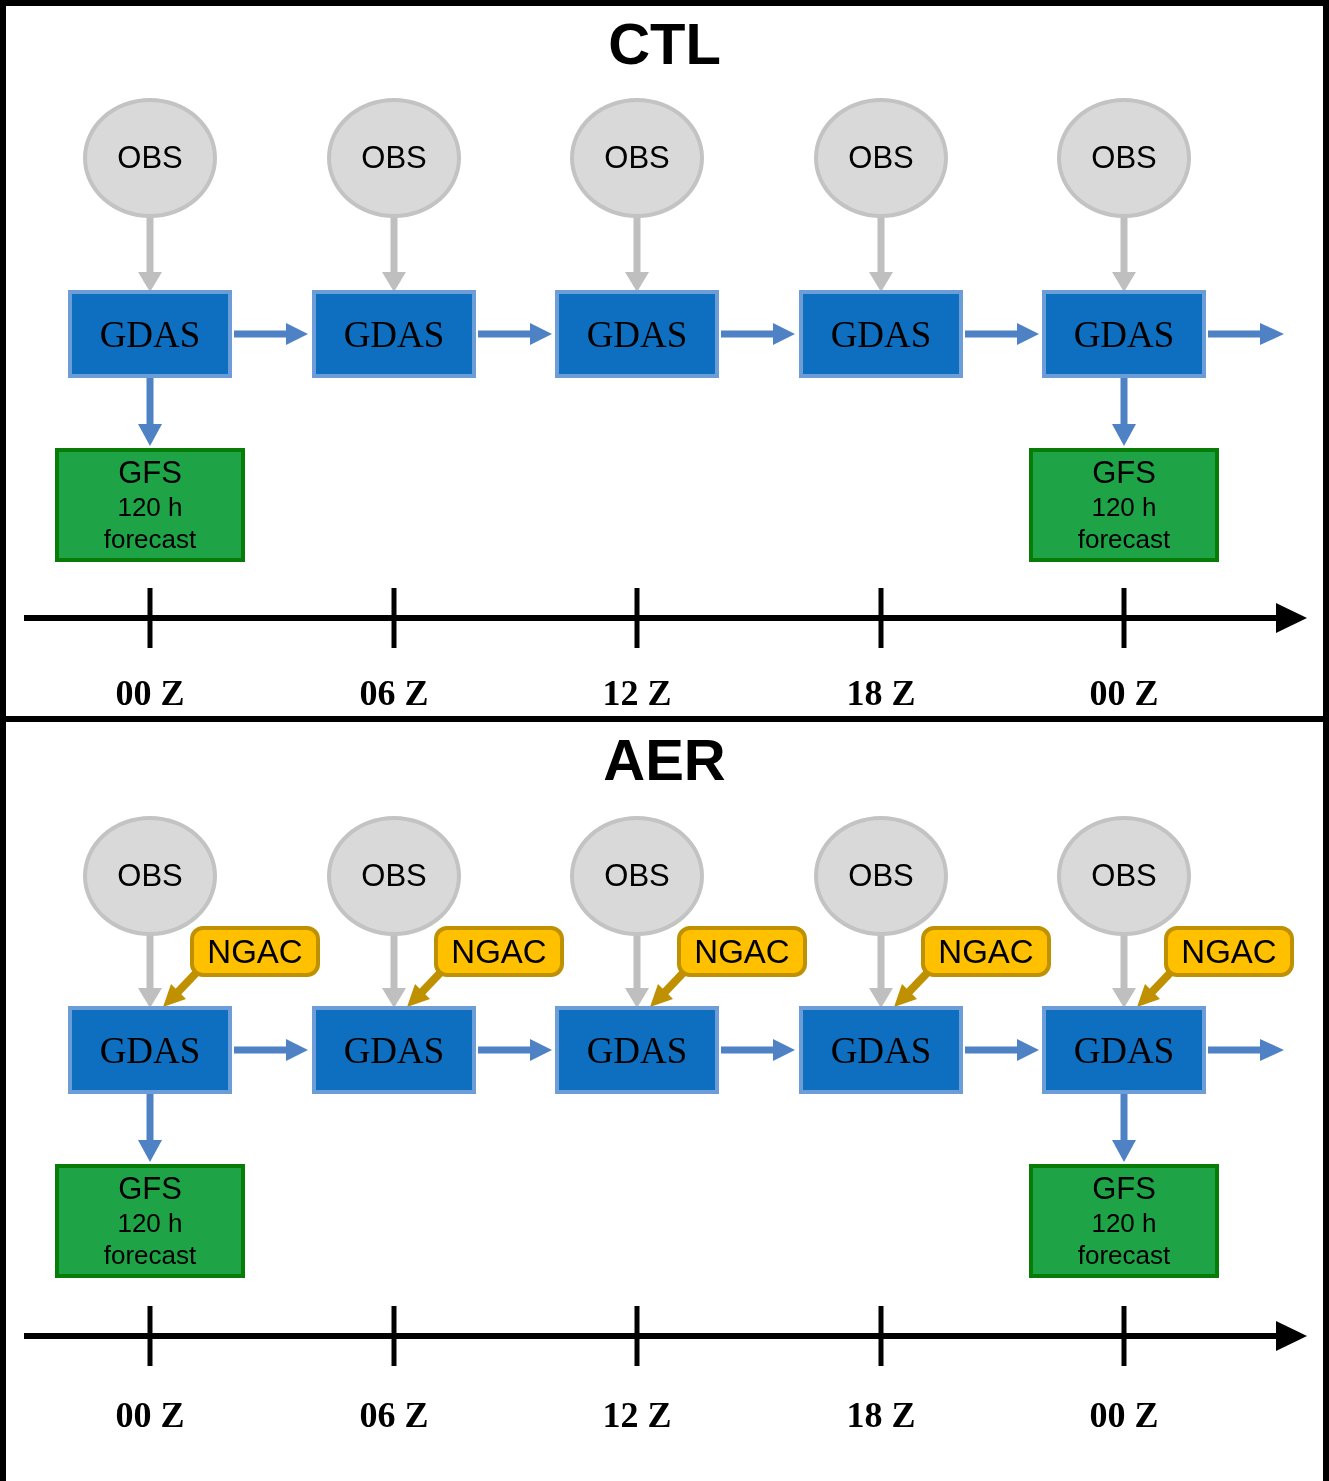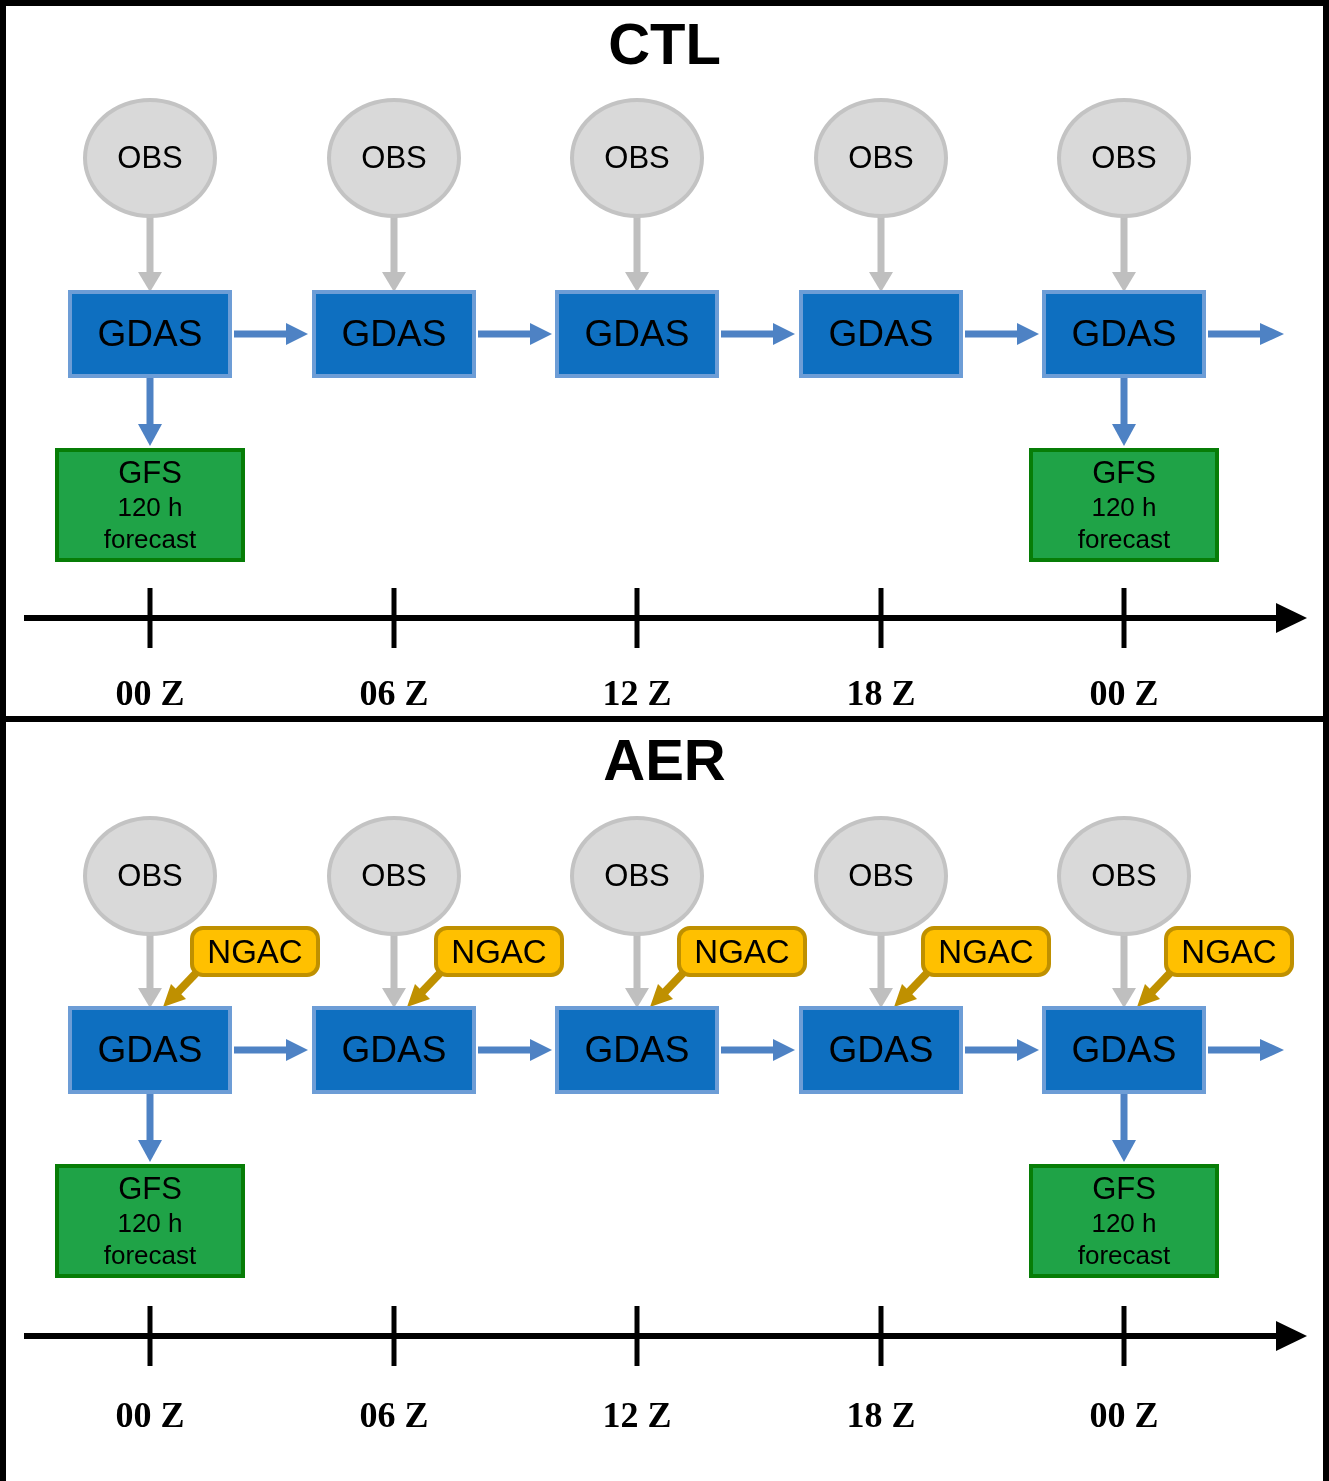--- a/index.html
+++ b/index.html
@@ -10,21 +10,21 @@
   .layer{position:absolute;left:0;top:0;z-index:1;}
   .title{position:absolute;top:4px;left:0;width:100%;text-align:center;
          font-size:58px;font-weight:bold;z-index:2;}
   .obs{position:absolute;width:134px;height:120px;border-radius:50%;
        background:var(--obs-fill);border:4px solid var(--obs-border);
        display:flex;align-items:center;justify-content:center;
        font-size:31px;box-sizing:border-box;z-index:2;}
   .gdas{position:absolute;width:164px;height:88px;top:284px;
         background:var(--gdas-fill);border:4px solid var(--gdas-border);
         display:flex;align-items:center;justify-content:center;
-        font-size:37px;box-sizing:border-box;z-index:2;}
+        font-size:37px;box-sizing:border-box;z-index:2;font-family:Liberation Serif, serif;}
   .ngac{position:absolute;width:130px;height:51px;top:204px;
         background:var(--ngac-fill);border:4px solid var(--ngac-border);
         border-radius:13px;display:flex;align-items:center;justify-content:center;
         font-size:33px;box-sizing:border-box;z-index:3;}
   .gfs{position:absolute;width:190px;height:114px;top:442px;
        background:var(--gfs-fill);border:4px solid var(--gfs-border);
        display:flex;flex-direction:column;align-items:center;justify-content:center;
        box-sizing:border-box;line-height:1.22;z-index:2;}
   .gfs .l1{font-size:31px;}
   .gfs .l2,.gfs .l3{font-size:26px;}

